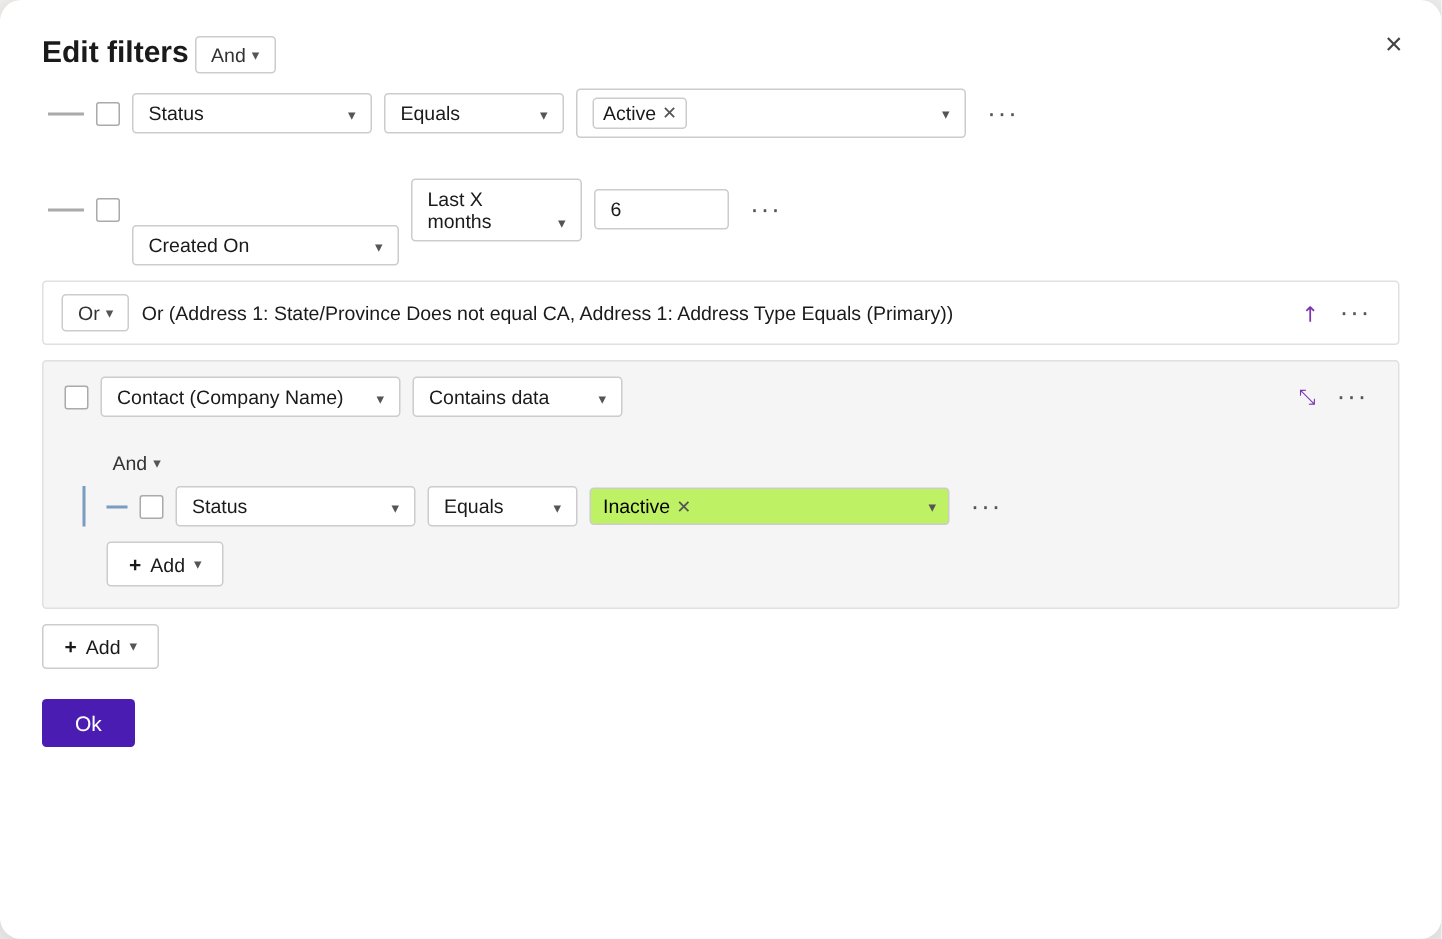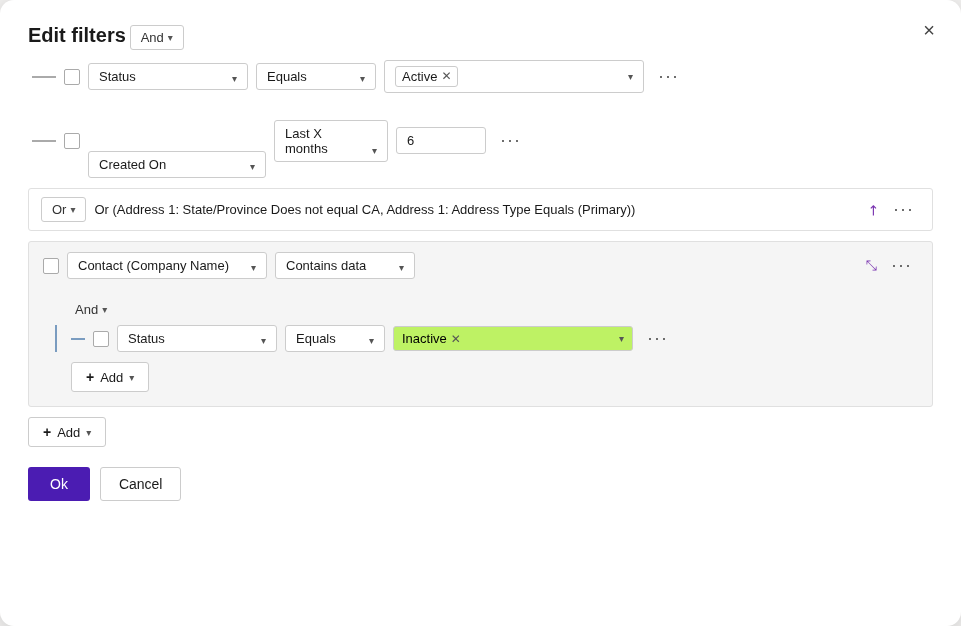--- a/index.html
+++ b/index.html
@@ -399,16 +399,15 @@
     <button class="add-btn">
       <span class="plus">+</span>
       <span>Add</span>
       <span class="chevron">▾</span>
     </button>
   </div>
 
   
   <div class="footer">
     <button class="btn-ok">Ok</button>
-    <button class="btn-cancel">Cancel</button>
   </div>
 
 </div>
 
 </body></html>

